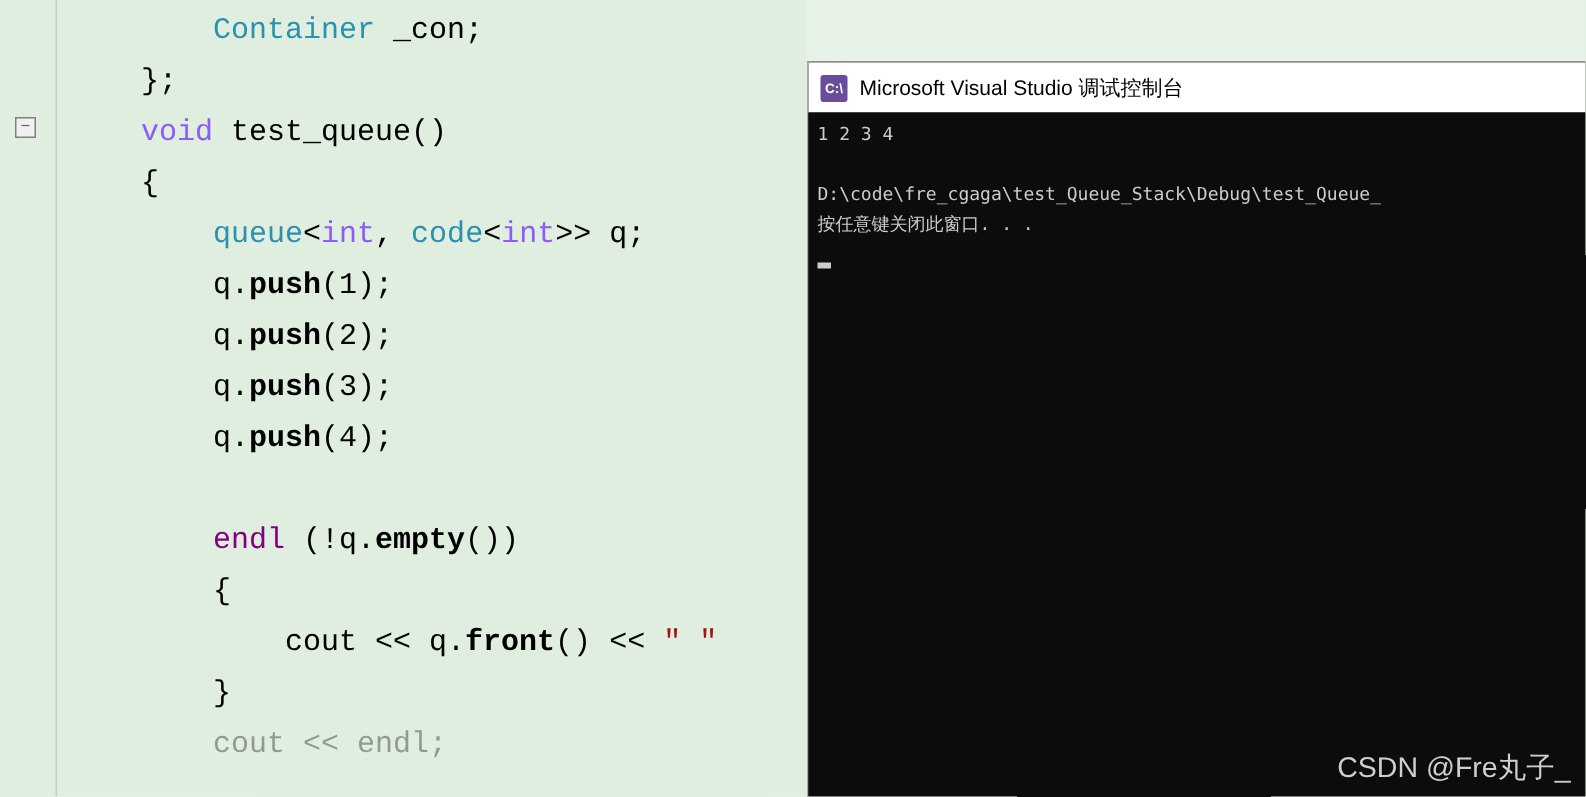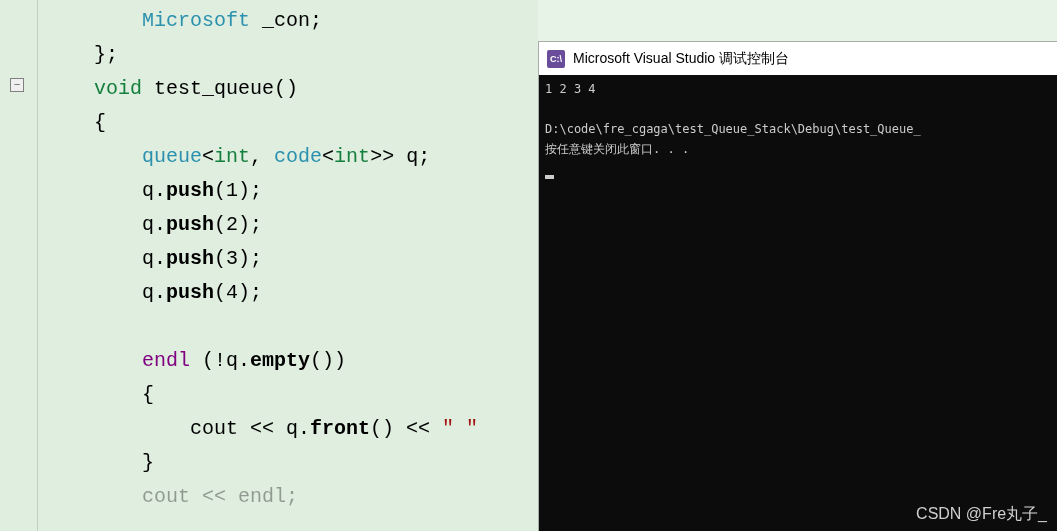--- a/index.html
+++ b/index.html
@@ -45,21 +45,21 @@
       flex: 1;
       padding: 4px 0 0 0;
       font-size: 20px;
       line-height: 34px;
       color: #000;
     }
     .code-line {
       white-space: pre;
       padding-left: 8px;
     }
-    .kw-blue { color: #15803d; }
+    .kw-blue { color: #8b5cf6; }
     .kw-teal { color: #2b91af; }
     .kw-purple { color: #800080; }
     .kw-string { color: #a31515; }
     .kw-func { color: #000; font-weight: bold; }
     
     .console-window {
       position: absolute;
       left: 538px;
       top: 41px;
       width: 519px;
@@ -109,33 +109,33 @@
       width: 9px;
       height: 4px;
       background: #cccccc;
       vertical-align: bottom;
     }
     .watermark {
       position: absolute;
       right: 10px;
       bottom: 6px;
       font-family: "Microsoft YaHei", sans-serif;
-      font-size: 16px;
+      font-size: 19px;
       color: #cfcfcf;
     }
   </style>
 </head>
 <body>
 
 <div class="editor">
   <div class="gutter">
     <div class="fold-icon">−</div>
   </div>
   <div class="code-area">
-    <div class="code-line">        <span class="kw-teal">Microsoft</span><span> _con;</span></div>
+    <div class="code-line">        <span class="kw-teal">Container</span><span> _con;</span></div>
     <div class="code-line">    <span>};</span></div>
     <div class="code-line">    <span class="kw-blue">void</span><span> test_queue()</span></div>
     <div class="code-line">    <span>{</span></div>
     <div class="code-line">        <span class="kw-teal">queue</span><span>&lt;</span><span class="kw-blue">int</span><span>, </span><span class="kw-teal">code</span><span>&lt;</span><span class="kw-blue">int</span><span>&gt;&gt; q;</span></div>
     <div class="code-line">        <span>q.</span><span class="kw-func">push</span><span>(1);</span></div>
     <div class="code-line">        <span>q.</span><span class="kw-func">push</span><span>(2);</span></div>
     <div class="code-line">        <span>q.</span><span class="kw-func">push</span><span>(3);</span></div>
     <div class="code-line">        <span>q.</span><span class="kw-func">push</span><span>(4);</span></div>
     <div class="code-line"> </div>
     <div class="code-line">        <span class="kw-purple">endl</span><span> (!q.</span><span class="kw-func">empty</span><span>())</span></div>

